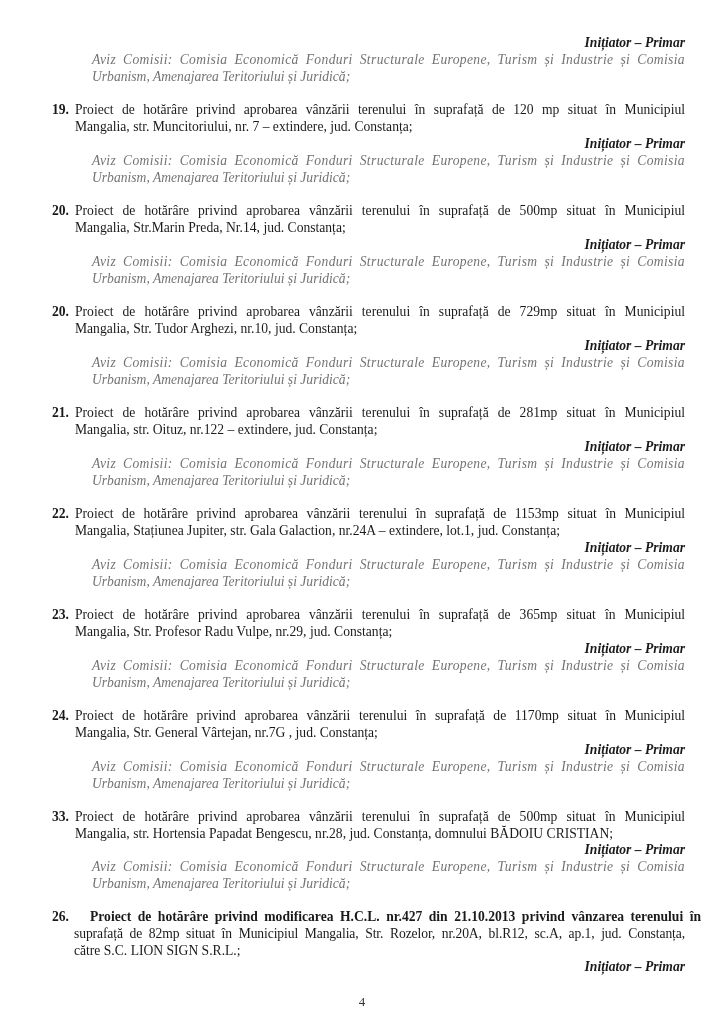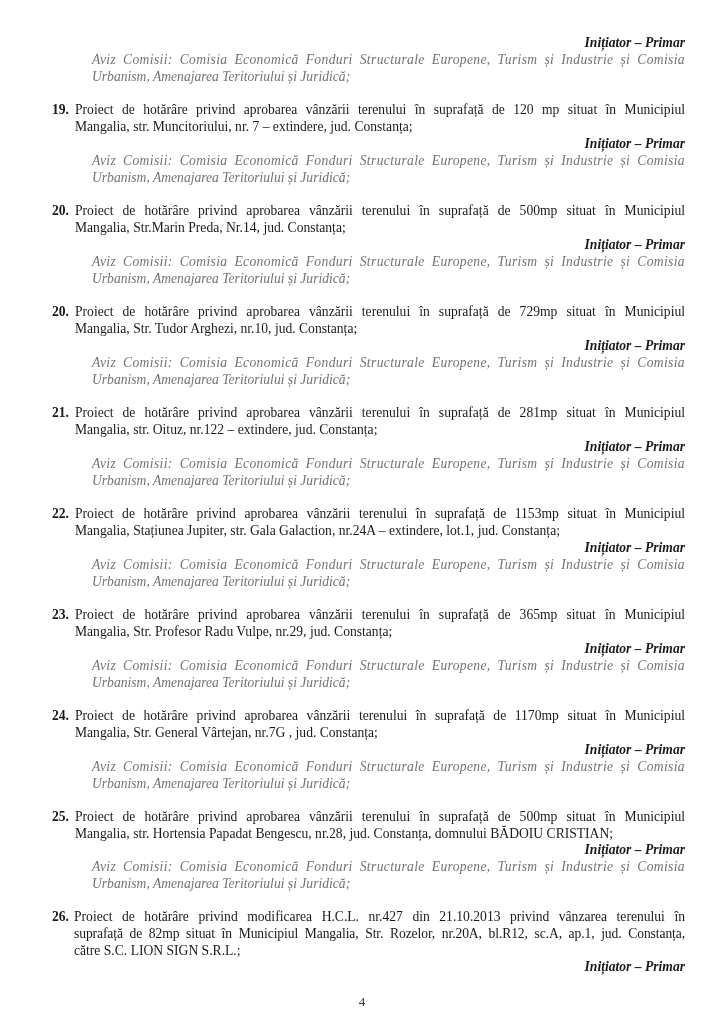--- a/index.html
+++ b/index.html
@@ -75,22 +75,23 @@
       white-space: nowrap;
     }
     .item .l2 {
       position: absolute;
       left: 23px;
       top: 17px;
       white-space: nowrap;
     }
     .item.last .num { left: 0; text-align: center; }
     .item.last .l1 {
-      left: 22px;
+      left: 38px;
       width: 611px;
+      font-weight: bold;
     }
     .item.last .l2 {
       left: 22px;
       width: 611px;
       text-align: justify;
       text-align-last: justify;
       white-space: nowrap;
       letter-spacing: -0.1px;
     }
     .item.last .l3 {
@@ -191,21 +192,21 @@
     <span class="l1">Proiect de hotărâre privind aprobarea vânzării terenului în suprafață de 1170mp situat în Municipiul</span>
     <span class="l2">Mangalia, Str. General Vârtejan, nr.7G , jud. Constanța;</span>
   </div>
   <div class="initiator" style="top:741px;">Inițiator – Primar</div>
   <div class="aviz" style="top:758px;">
     <span class="line1">Aviz Comisii: Comisia Economică Fonduri Structurale Europene, Turism și Industrie și Comisia</span>
     <span class="line2">Urbanism, Amenajarea Teritoriului și Juridică;</span>
   </div>
 
   <div class="item" style="top:808px;">
-    <span class="num">25.</span>
+    <span class="num">33.</span>
     <span class="l1">Proiect de hotărâre privind aprobarea vânzării terenului în suprafață de 500mp situat în Municipiul</span>
     <span class="l2">Mangalia, str. Hortensia Papadat Bengescu, nr.28, jud. Constanța, domnului BĂDOIU CRISTIAN;</span>
   </div>
   <div class="initiator" style="top:841px;">Inițiator – Primar</div>
   <div class="aviz" style="top:858px;">
     <span class="line1">Aviz Comisii: Comisia Economică Fonduri Structurale Europene, Turism și Industrie și Comisia</span>
     <span class="line2">Urbanism, Amenajarea Teritoriului și Juridică;</span>
   </div>
 
   <div class="item last" style="top:908px;">

